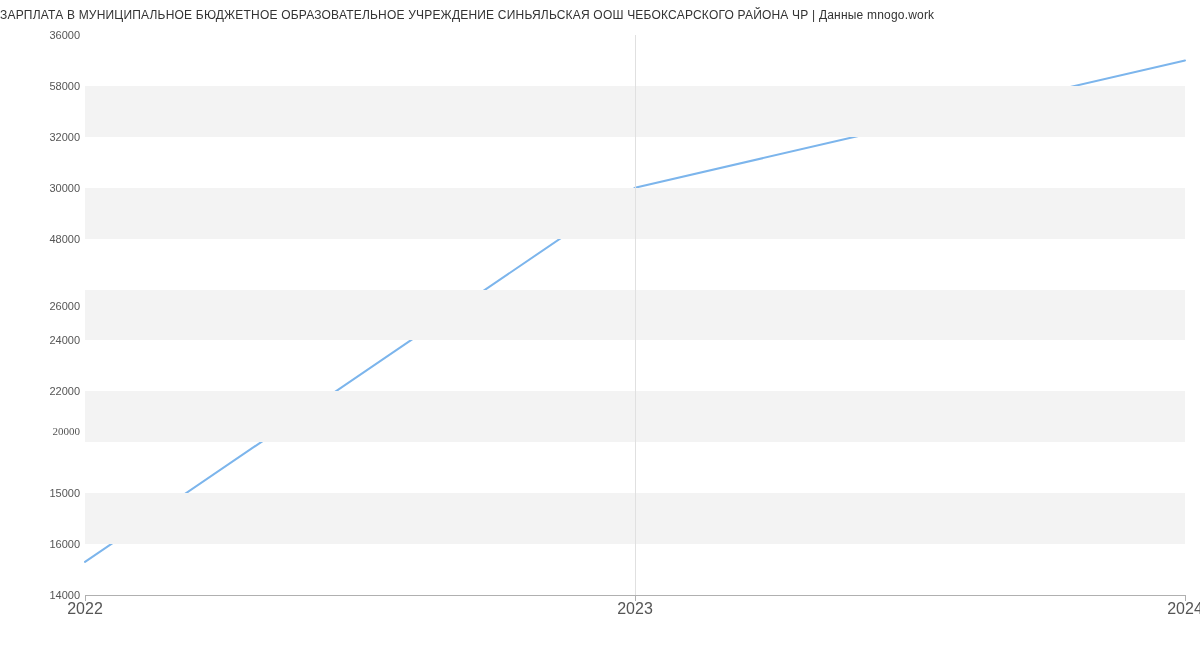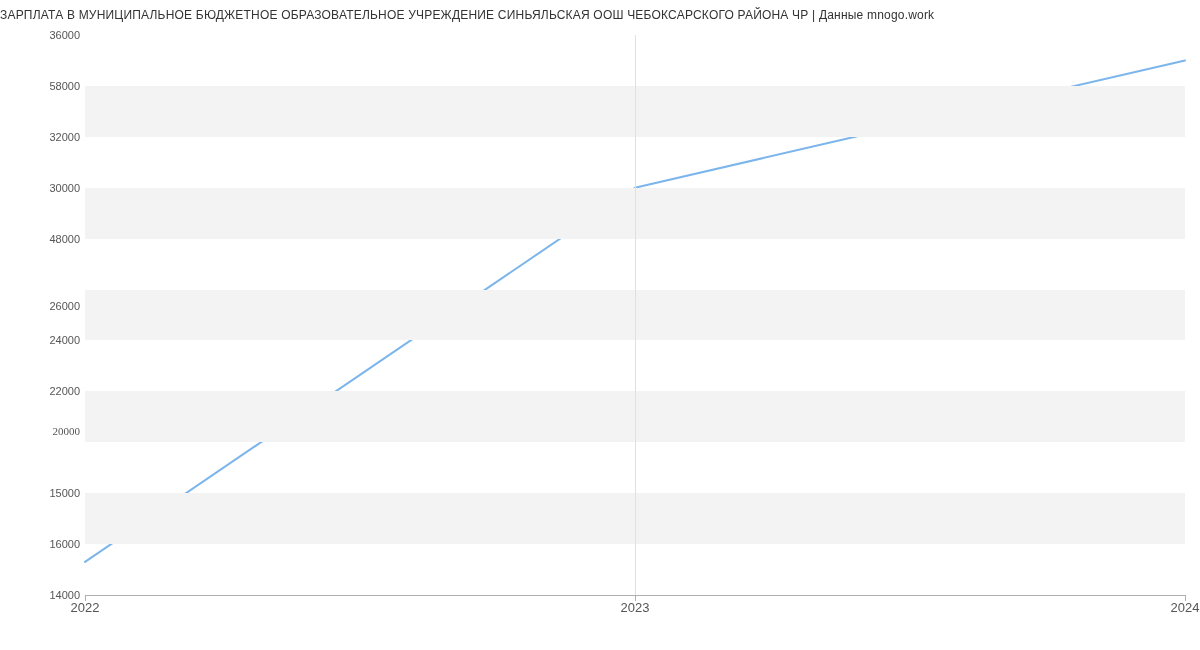--- a/index.html
+++ b/index.html
@@ -51,21 +51,21 @@
   .x-grid {
     position: absolute;
     top: 0;
     bottom: 0;
     width: 0;
     border-left: 1px solid #e0e0e0;
   }
   .x-label {
     position: absolute;
     top: 600px;
-    font-size: 13px;
+    font-size: 16px;
     color: #555555;
     transform: translateX(-50%);
     white-space: nowrap;
   }
   .tick {
     position: absolute;
     width: 0;
     height: 6px;
     border-left: 1px solid #b0b0b0;
     top: 595px;

